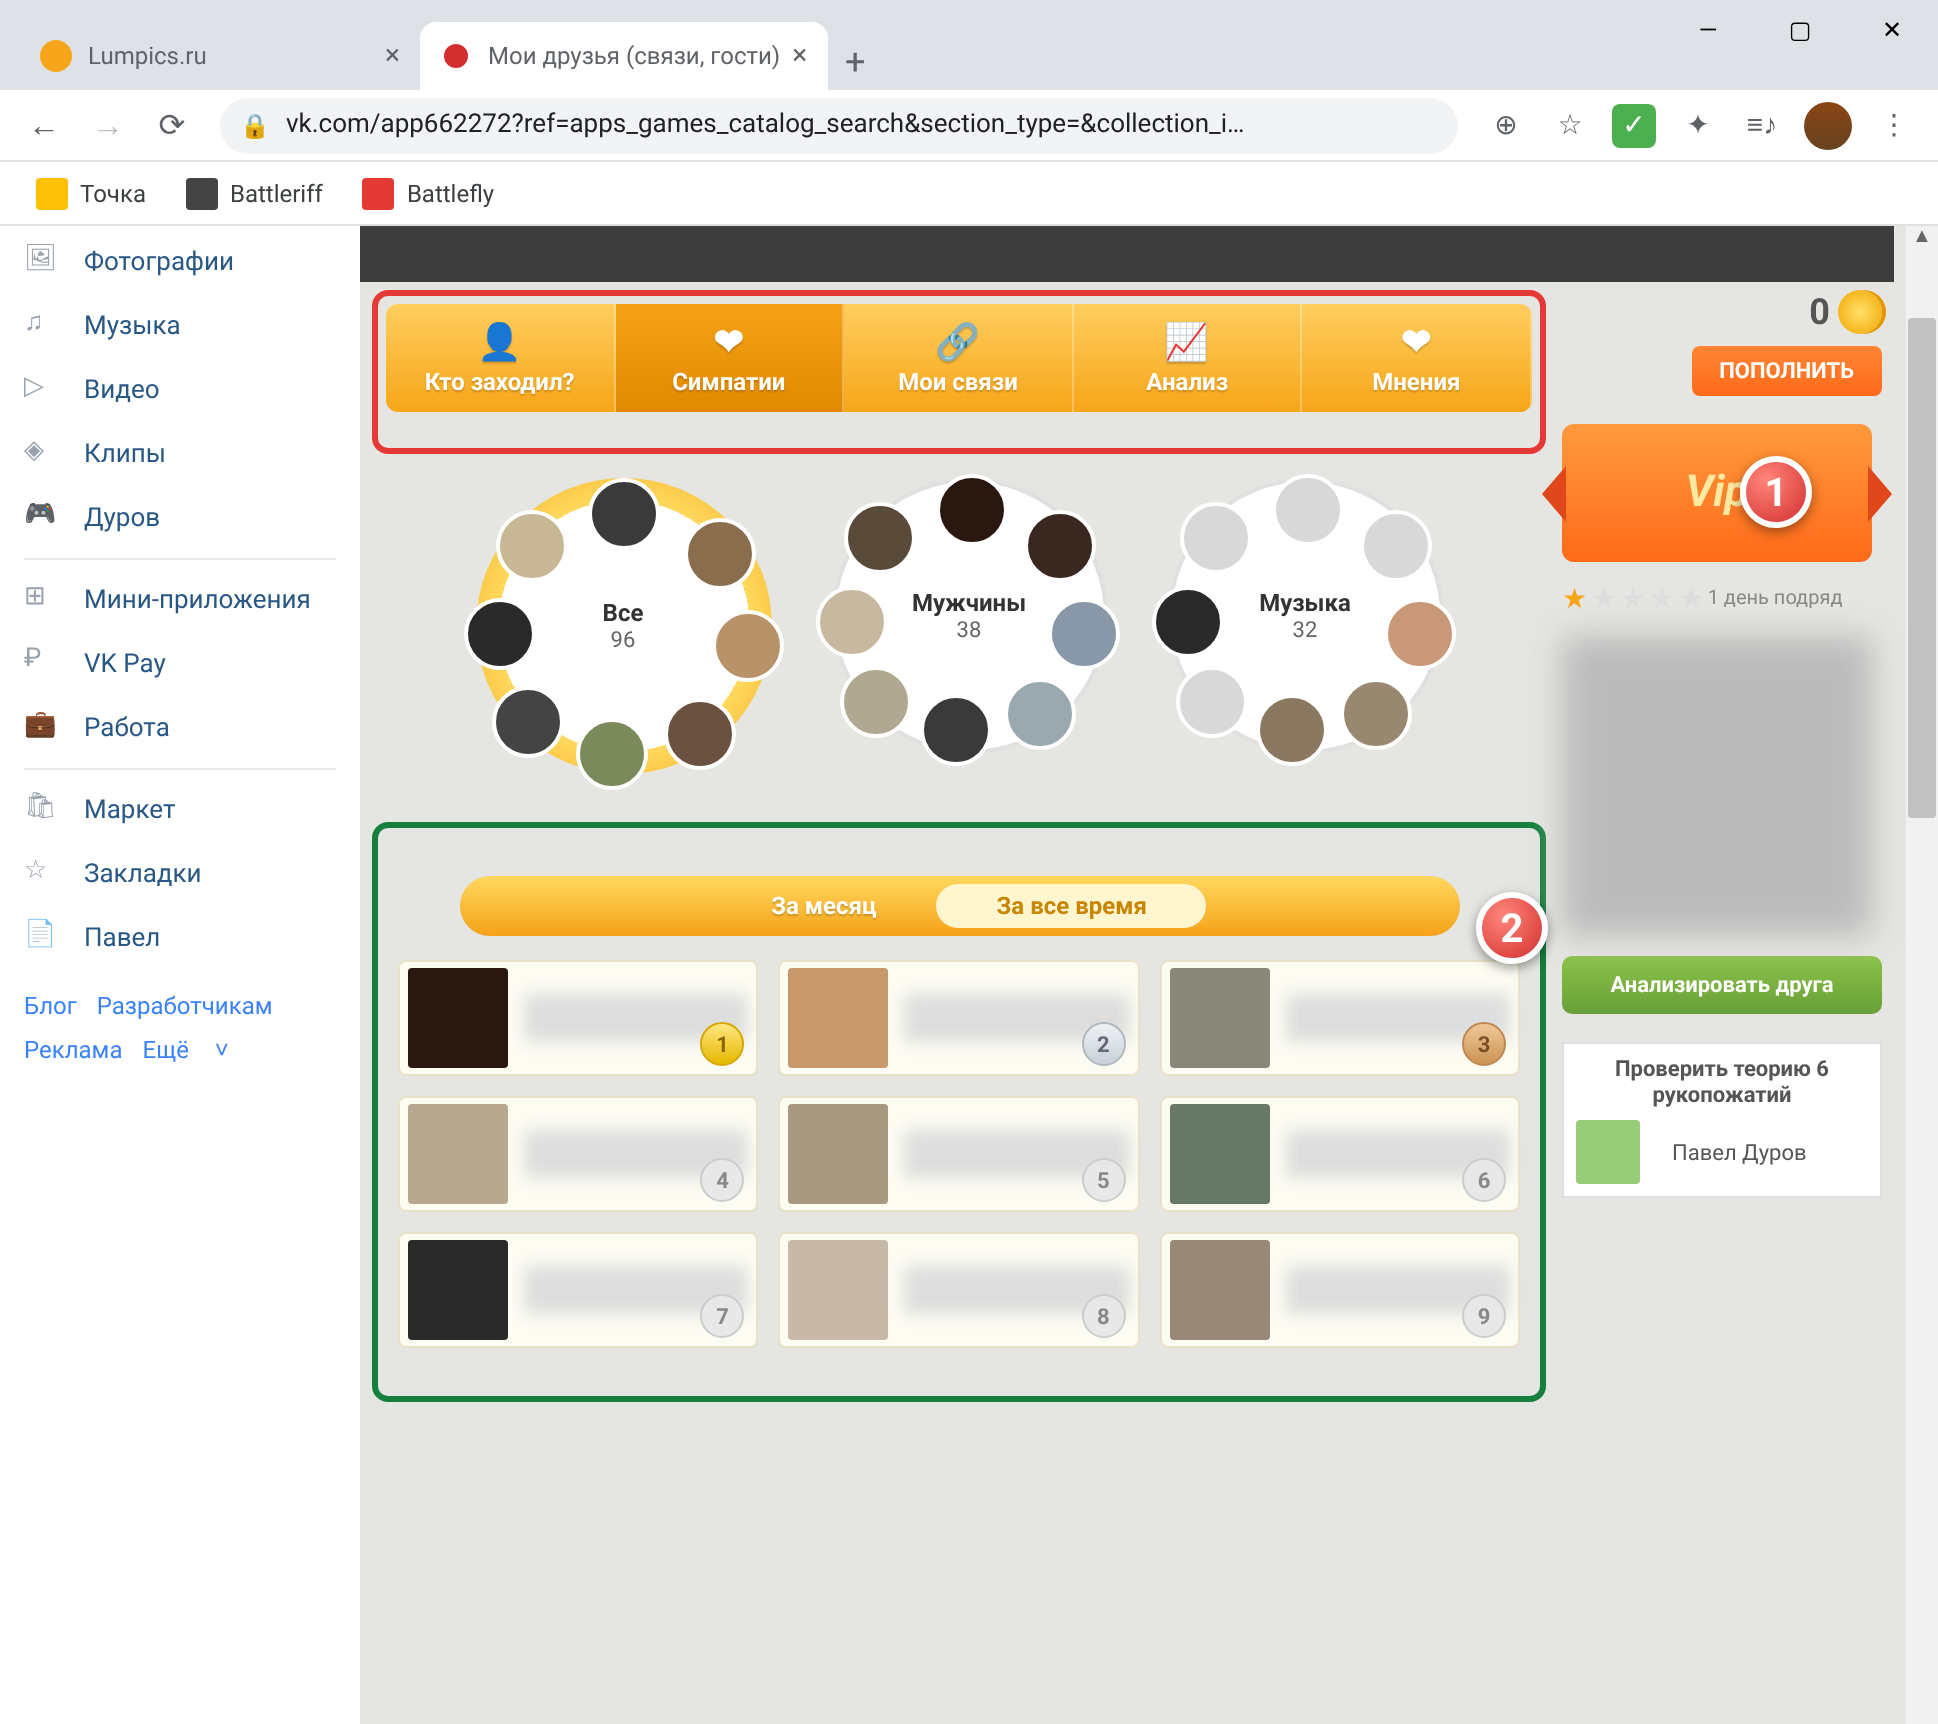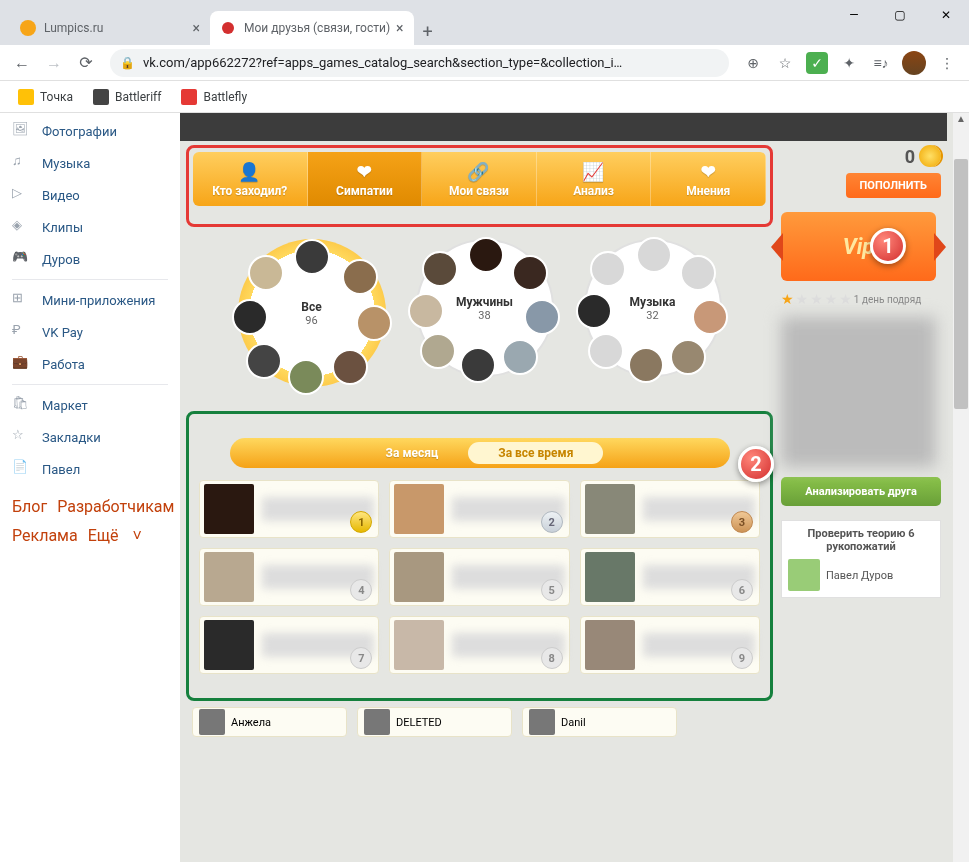--- a/index.html
+++ b/index.html
@@ -29,21 +29,21 @@
 .bookmarks { height: 32px; background: #fff; display: flex; align-items: center; padding: 0 10px; gap: 4px; border-bottom: 1px solid #e0e0e0; font-size: 12px; }
 .bookmark { display: flex; align-items: center; gap: 6px; padding: 4px 8px; color: #3c4043; }
 .bm-icon { width: 16px; height: 16px; border-radius: 2px; }
 
 
 .vk-page { display: flex; height: calc(100% - 113px); background: #edeef0; }
 .vk-sidebar { width: 180px; background: #fff; padding: 2px 0; }
 .vk-item { display: flex; align-items: center; padding: 6px 12px; font-size: 13px; color: #2a5885; gap: 10px; }
 .vk-item svg, .vk-item .vkicon { width: 20px; height: 20px; color: #99a2ad; }
 .vk-divider { height: 1px; background: #e7e8ec; margin: 4px 12px; }
-.vk-footer { padding: 8px 12px; font-size: 16px; color: #c2410c; line-height: 1.8; }
+.vk-footer { padding: 8px 12px; font-size: 12px; color: #3b82f6; line-height: 1.8; }
 .vk-footer span { margin-right: 10px; }
 
 .vk-content { flex: 1; display: flex; background: #e5e6e2; position: relative; }
 .scrollbar { width: 16px; background: #f1f1f1; position: absolute; right: 0; top: 0; bottom: 0; }
 .scroll-thumb { width: 14px; height: 250px; background: #c1c1c1; border-radius: 2px; margin: 1px auto; margin-top: 30px; }
 .scroll-arrow { height: 16px; text-align: center; font-size: 10px; color: #666; }
 
 .app-area { flex: 1; padding: 0 6px 0 0; overflow: hidden; }
 .dark-header { height: 28px; background: #3c3c3c; margin-right: 16px; }
 
@@ -96,21 +96,21 @@
 .vip-badge { width: 155px; height: 69px; background: linear-gradient(#ff9a3c, #ff6a1a); border-radius: 6px; display: flex; align-items: center; justify-content: center; color: #ffe8a0; font-size: 22px; font-weight: bold; font-style: italic; position: relative; clear: both; margin-bottom: 10px; }
 .vip-badge::before, .vip-badge::after { content: ''; position: absolute; width: 0; height: 0; border-top: 14px solid transparent; border-bottom: 14px solid transparent; }
 .vip-badge::before { left: -10px; border-right: 12px solid #e0471a; }
 .vip-badge::after { right: -10px; border-left: 12px solid #e0471a; }
 .stars-row { display: flex; gap: 2px; align-items: center; font-size: 10px; color: #888; margin-bottom: 10px; }
 .star { color: #ddd; font-size: 14px; }
 .star.filled { color: #f7a518; }
 .blur-box { width: 155px; height: 150px; background: #bbb; filter: blur(8px); border-radius: 4px; margin-bottom: 10px; }
 .analyze-btn { background: linear-gradient(#8bc34a, #689f38); color: #fff; font-size: 11px; font-weight: bold; padding: 8px; border-radius: 5px; text-align: center; margin-bottom: 14px; }
 .theory-box { background: #fff; border: 1px solid #e0e0e0; padding: 6px; font-size: 11px; text-align: center; font-weight: bold; color: #555; }
-.theory-user { display: flex; align-items: center; gap: 6px; margin-top: 6px; font-weight: normal; text-align: left; }
+.theory-user { display: flex; align-items: center; gap: 16px; margin-top: 6px; font-weight: normal; text-align: left; }
 .theory-pic { width: 32px; height: 32px; background: #9c7; border-radius: 2px; }
 
 
 .callout { position: absolute; width: 36px; height: 36px; border-radius: 50%; background: radial-gradient(circle at 35% 30%, #ff867a, #d32f2f); border: 3px solid #fff; box-shadow: 0 2px 6px rgba(0,0,0,0.4); color: #fff; font-size: 20px; font-weight: bold; display: flex; align-items: center; justify-content: center; z-index: 100; }
 </style>
 </head>
 <body>
 
 <div class="window-titlebar">
   <div class="tabs-row">
@@ -340,34 +340,20 @@
                   <div class="rank-badge">8</div>
                 </div>
               <div class="user-card">
                   <div class="user-pic" style="background:#988878"></div>
                   <div class="user-name"></div>
                   <div class="rank-badge">9</div>
                 </div>
             </div>
           </div>
 
-          <div class="bottom-row">
-            <div class="bottom-card">
-                <div class="bottom-pic"></div>
-                <span>Анжела</span>
-              </div>
-            <div class="bottom-card">
-                <div class="bottom-pic"></div>
-                <span>DELETED</span>
-              </div>
-            <div class="bottom-card">
-                <div class="bottom-pic"></div>
-                <span>Danil</span>
-              </div>
-          </div>
         </div>
 
         <div class="app-right">
           <div class="coins">
             <span>0</span>
             <div class="coin-icon"></div>
           </div>
           <div class="topup-btn">ПОПОЛНИТЬ</div>
           <div class="vip-badge">Vip</div>
           <div class="stars-row">

